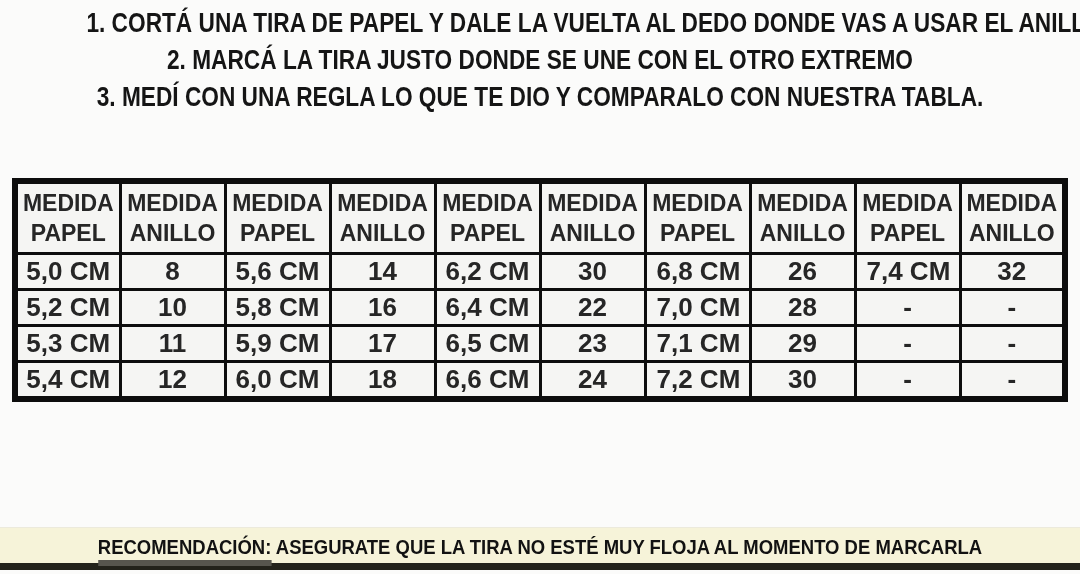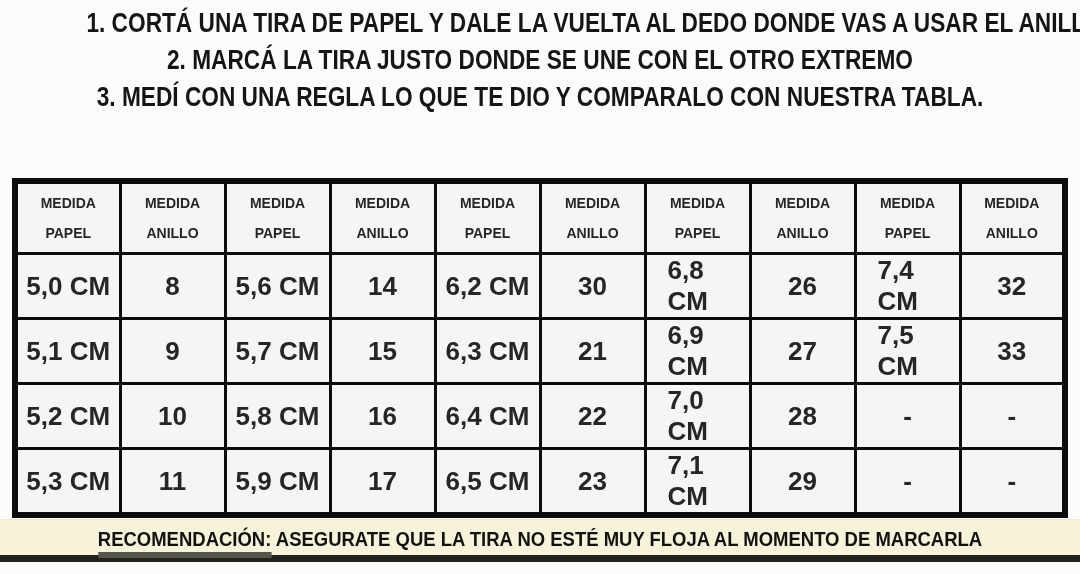--- a/index.html
+++ b/index.html
@@ -41,36 +41,36 @@
   .size-table th, .size-table td {
     border: 3px solid #0d0d0d;
     background: #f5f5f3;
     text-align: center;
     font-weight: 700;
     color: #262626;
     padding: 0;
   }
   .size-table th {
     height: 68px;
-    font-size: 14px;
+    font-size: 23px;
   }
   .size-table th span { display: block; line-height: 30px; }
   .size-table td {
     height: 33px;
     font-size: 26px;
   }
   .size-table td.al {
     text-align: left;
-    padding-left: 21px;
+    padding-left: 10px;
   }
 
   
   .footer-band {
     position: absolute;
-    left: 0; right: 0; bottom: 12px;
+    left: 0; right: 0; bottom: 4px;
     height: 42px;
     background: #f6f3d9;
     border-top: 1px solid #eceadc;
   }
   .rec-line {
     position: relative;
     z-index: 2;
     margin-top: 7px;
     text-align: center;
     font-size: 21px;
@@ -153,32 +153,20 @@
       <td>5,6 CM</td>
       <td>14</td>
       <td>6,2 CM</td>
       <td>30</td>
       <td class="al">6,8 CM</td>
       <td>26</td>
       <td class="al">7,4 CM</td>
       <td>32</td>
     </tr>
     <tr>
-      <td>5,1 CM</td>
-      <td>9</td>
-      <td>5,7 CM</td>
-      <td>15</td>
-      <td>6,3 CM</td>
-      <td>21</td>
-      <td class="al">6,9 CM</td>
-      <td>27</td>
-      <td class="al">7,5 CM</td>
-      <td>33</td>
-    </tr>
-    <tr>
       <td>5,2 CM</td>
       <td>10</td>
       <td>5,8 CM</td>
       <td>16</td>
       <td>6,4 CM</td>
       <td>22</td>
       <td class="al">7,0 CM</td>
       <td>28</td>
       <td>-</td>
       <td>-</td>
@@ -188,20 +176,32 @@
       <td>11</td>
       <td>5,9 CM</td>
       <td>17</td>
       <td>6,5 CM</td>
       <td>23</td>
       <td class="al">7,1 CM</td>
       <td>29</td>
       <td>-</td>
       <td>-</td>
     </tr>
+    <tr>
+      <td>5,4 CM</td>
+      <td>12</td>
+      <td>6,0 CM</td>
+      <td>18</td>
+      <td>6,6 CM</td>
+      <td>24</td>
+      <td class="al">7,2 CM</td>
+      <td>30</td>
+      <td>-</td>
+      <td>-</td>
+    </tr>
   </tbody>
 </table>
 
 <div class="footer-band">
   <div class="rec-line">
     <span class="rec-label">RECOMENDACIÓN:</span><span> ASEGURATE QUE LA TIRA NO ESTÉ MUY FLOJA AL MOMENTO DE MARCARLA</span>
   </div>
   <div class="bottom-bar"></div>
 </div>
 

